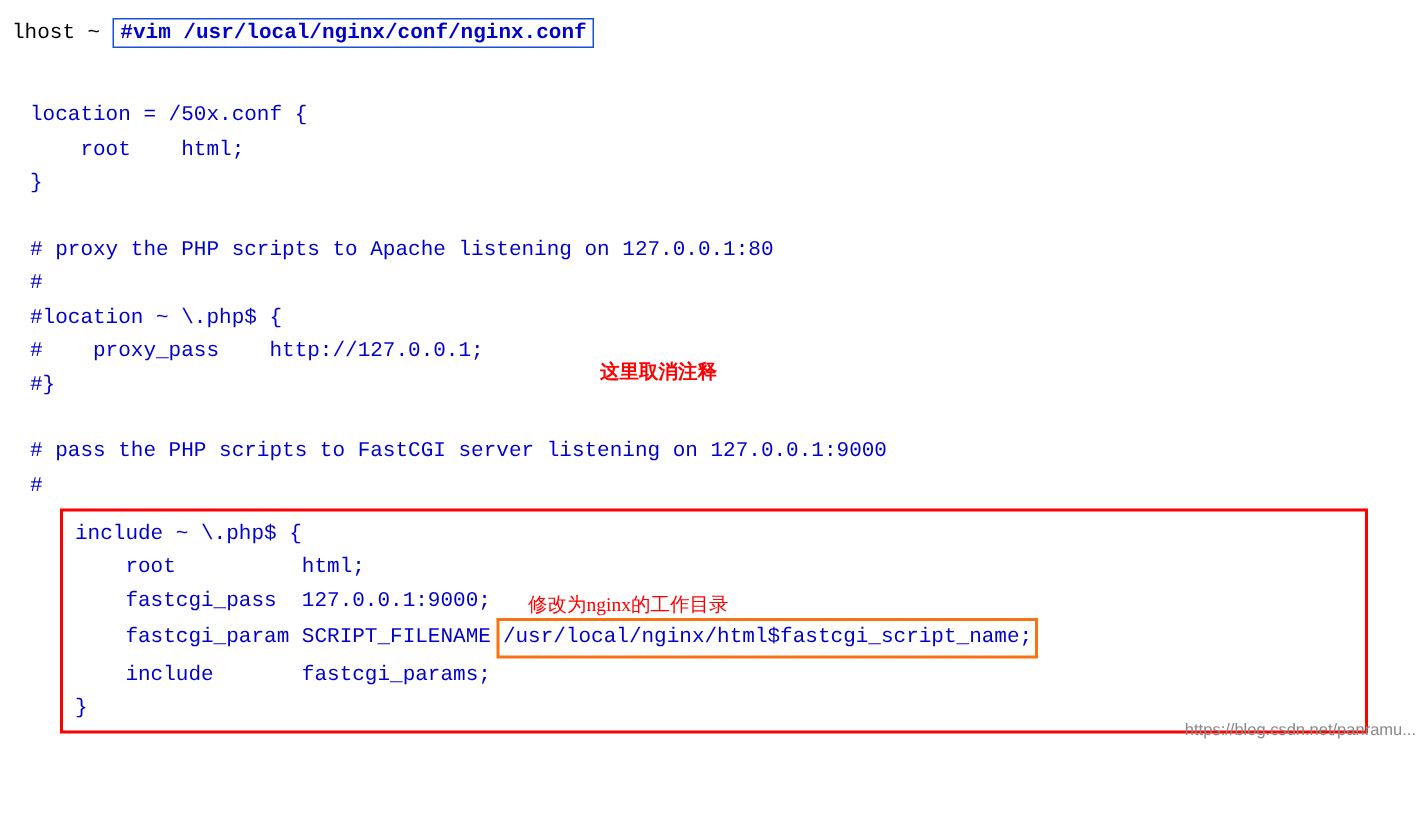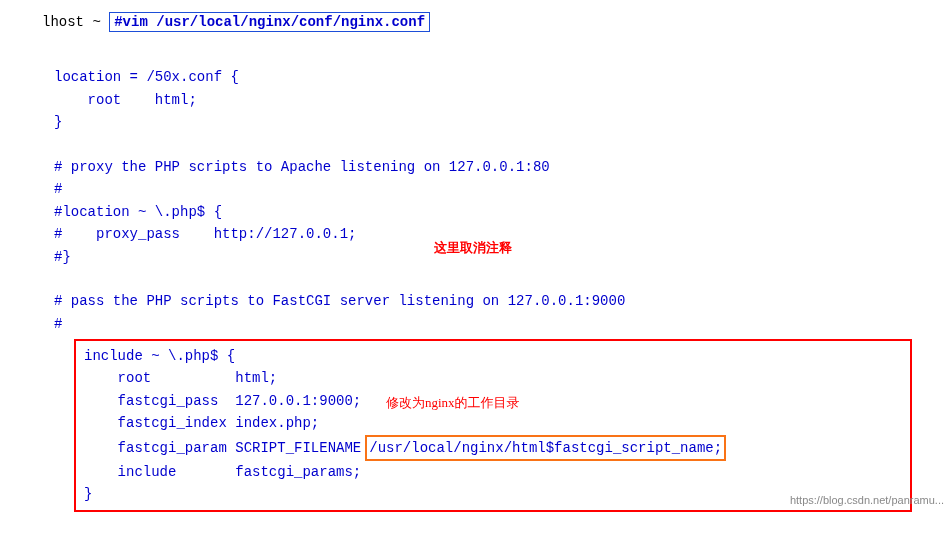--- a/index.html
+++ b/index.html
@@ -11,21 +11,20 @@
       width: 952px;
       min-height: 559px;
       overflow: hidden;
       position: relative;
     }
 
     .terminal {
       background: #ffffff;
       padding: 8px 0 8px 0;
       position: relative;
-      margin-left: 34px;
     }
 
     .top-bar {
       display: flex;
       align-items: center;
       padding: 4px 8px 8px 8px;
     }
 
     .prompt-host {
       color: #000000;
@@ -81,21 +80,21 @@
 
     .highlight-green {
       border: 2px solid #f97316;
       display: inline;
       padding: 0 2px;
       color: #0000cd;
     }
 
     .watermark {
       position: absolute;
-      bottom: 22px;
+      bottom: 12px;
       right: 8px;
       color: #888888;
       font-size: 11px;
       font-family: Arial, sans-serif;
     }
 
     .empty-line {
       height: 1.6em;
     }
   </style>
@@ -139,24 +138,20 @@
       <div class="line kw-blue">include ~ \.php$ {</div>
       <div class="line">
         <span class="kw-blue">&nbsp;&nbsp;&nbsp;&nbsp;root</span>
         <span class="kw-blue">&nbsp;&nbsp;&nbsp;&nbsp;&nbsp;&nbsp;&nbsp;&nbsp;&nbsp;&nbsp;html;</span>
       </div>
       <div class="line">
         <span class="kw-blue">&nbsp;&nbsp;&nbsp;&nbsp;fastcgi_pass</span>
         <span class="kw-blue">&nbsp;&nbsp;127.0.0.1:9000;</span>
       </div>
       <div class="line">
-        <span class="kw-blue">&nbsp;&nbsp;&nbsp;&nbsp;fastcgi_index</span>
-        <span class="kw-blue">&nbsp;index.php;</span>
-      </div>
-      <div class="line">
         <span class="kw-blue">&nbsp;&nbsp;&nbsp;&nbsp;fastcgi_param</span>
         <span class="kw-blue">&nbsp;SCRIPT_FILENAME</span>
         <span style="display: inline-block; width: 4px;"></span>
         <span class="highlight-green kw-blue">/usr/local/nginx/html$fastcgi_script_name;</span>
       </div>
       <div class="line">
         <span class="kw-blue">&nbsp;&nbsp;&nbsp;&nbsp;include</span>
         <span class="kw-blue">&nbsp;&nbsp;&nbsp;&nbsp;&nbsp;&nbsp;&nbsp;fastcgi_params;</span>
       </div>
       <div class="line kw-blue">}</div>

